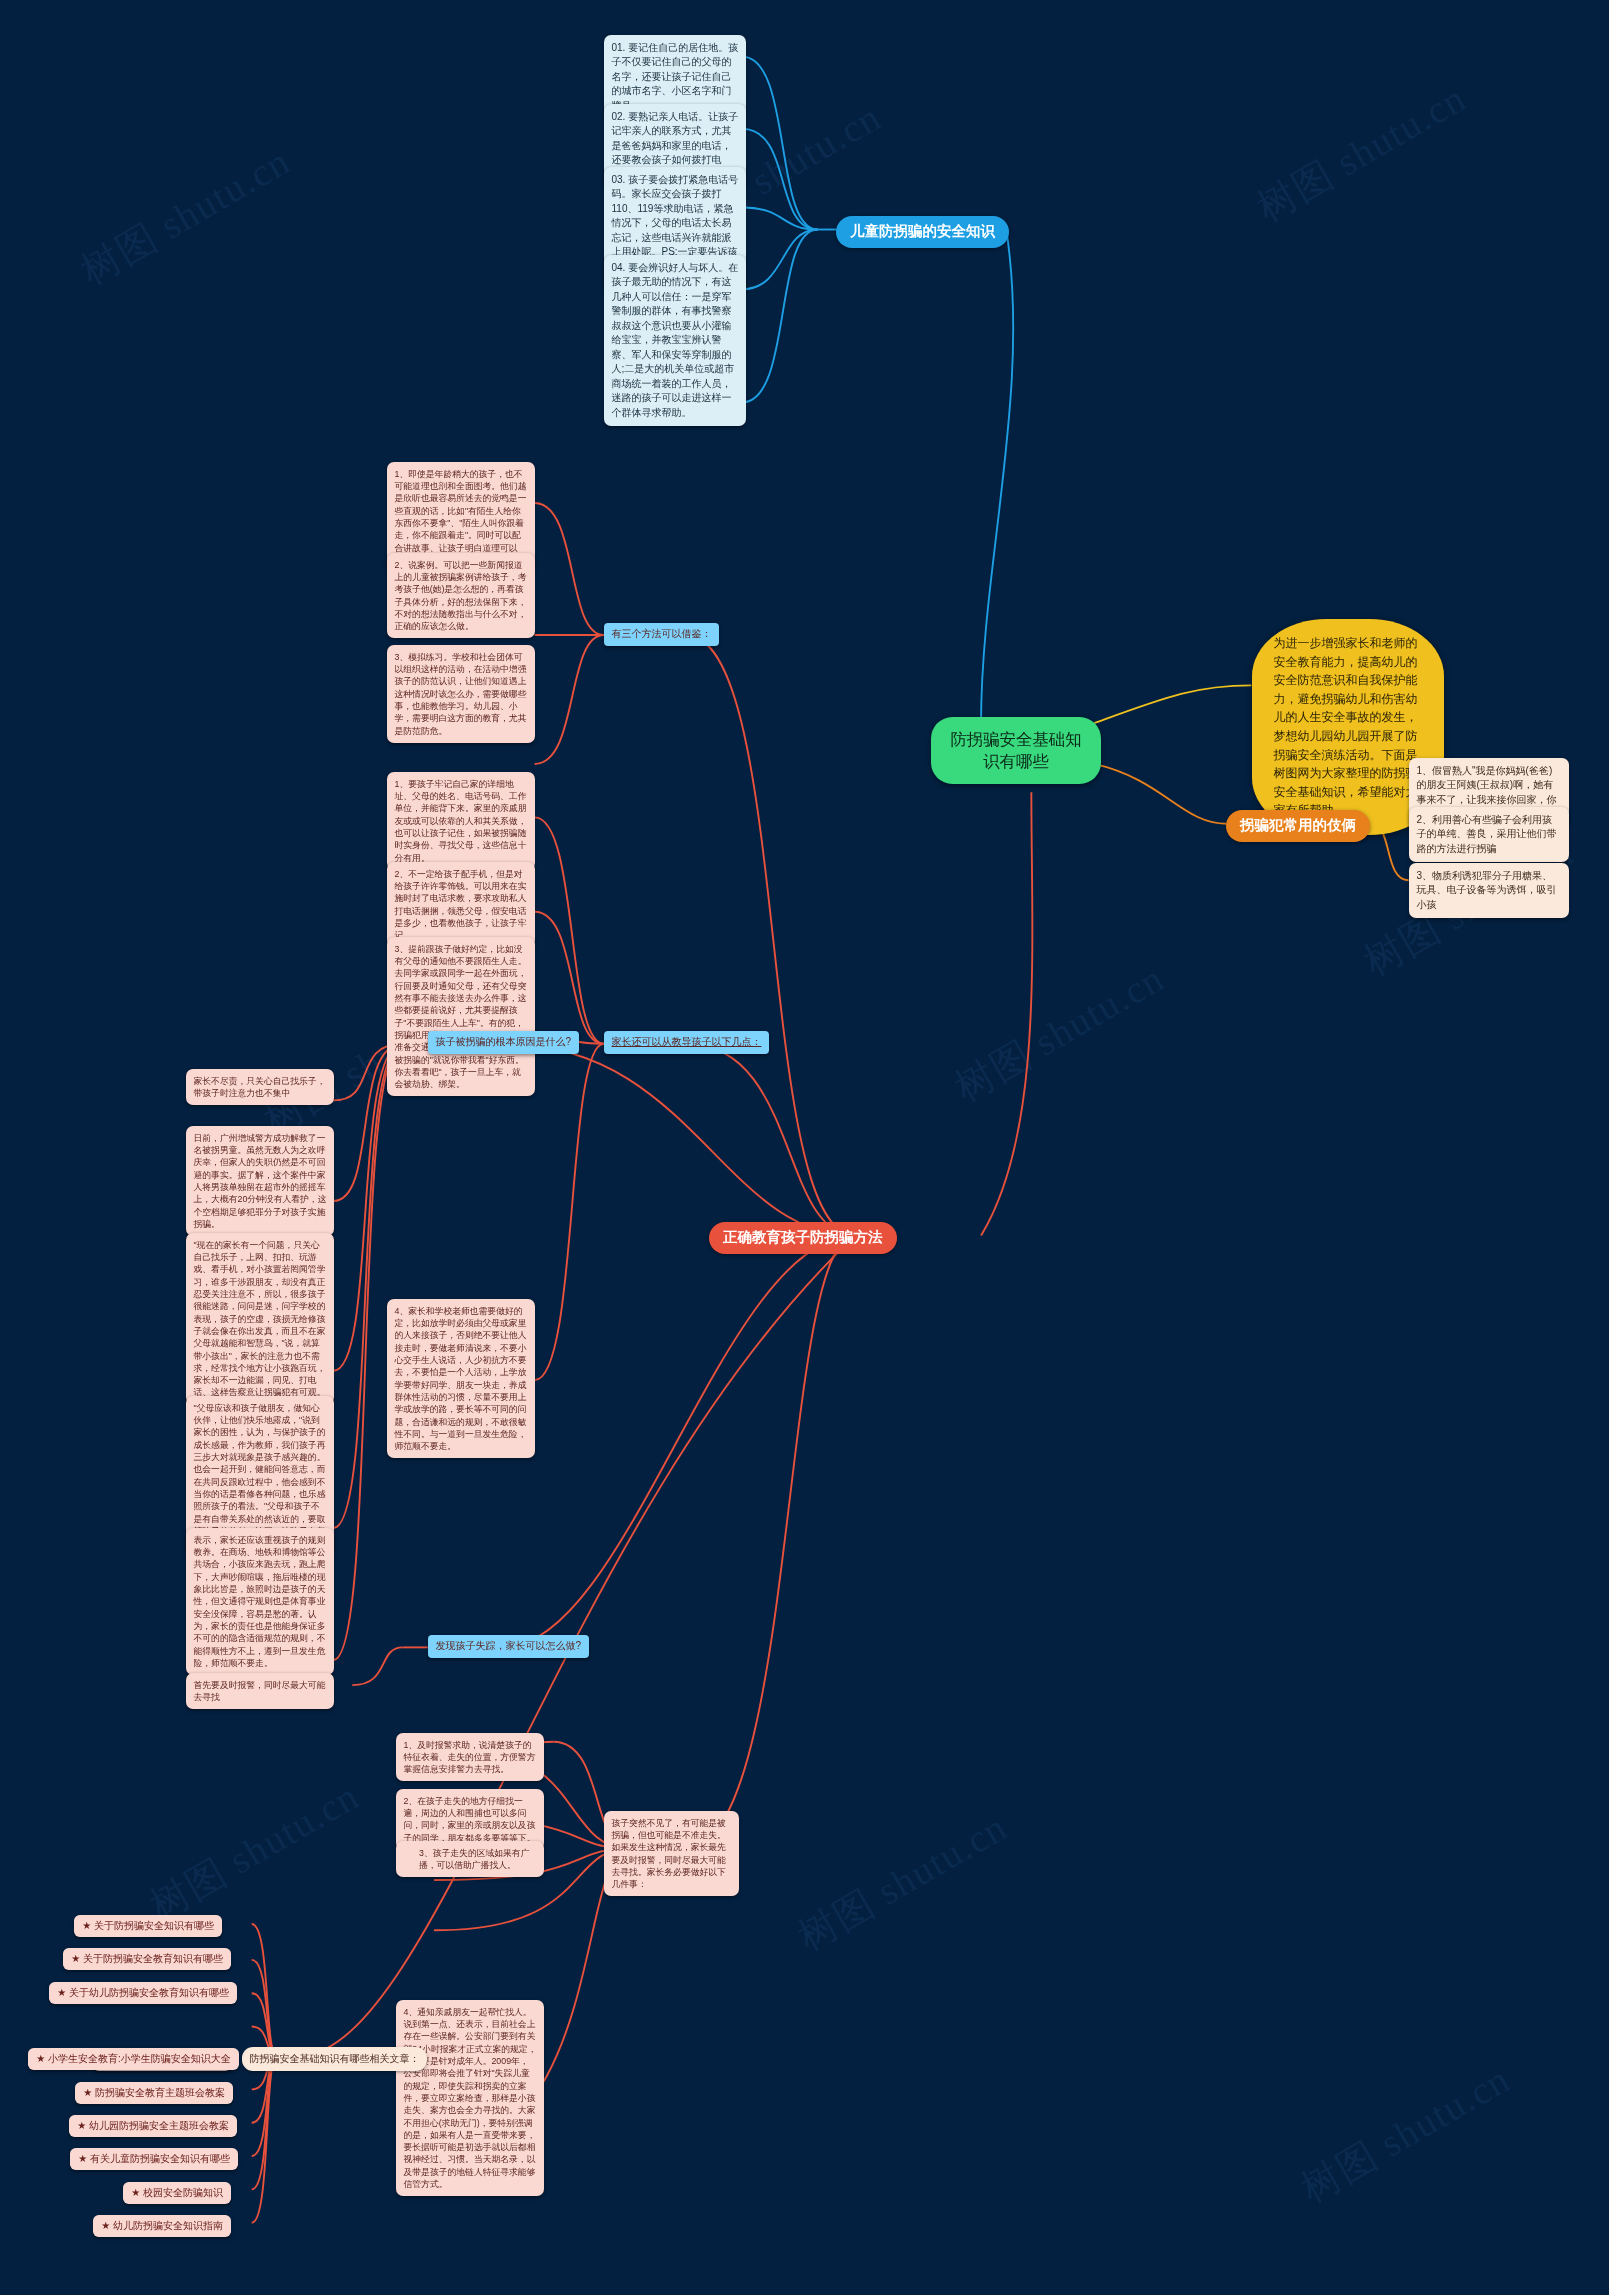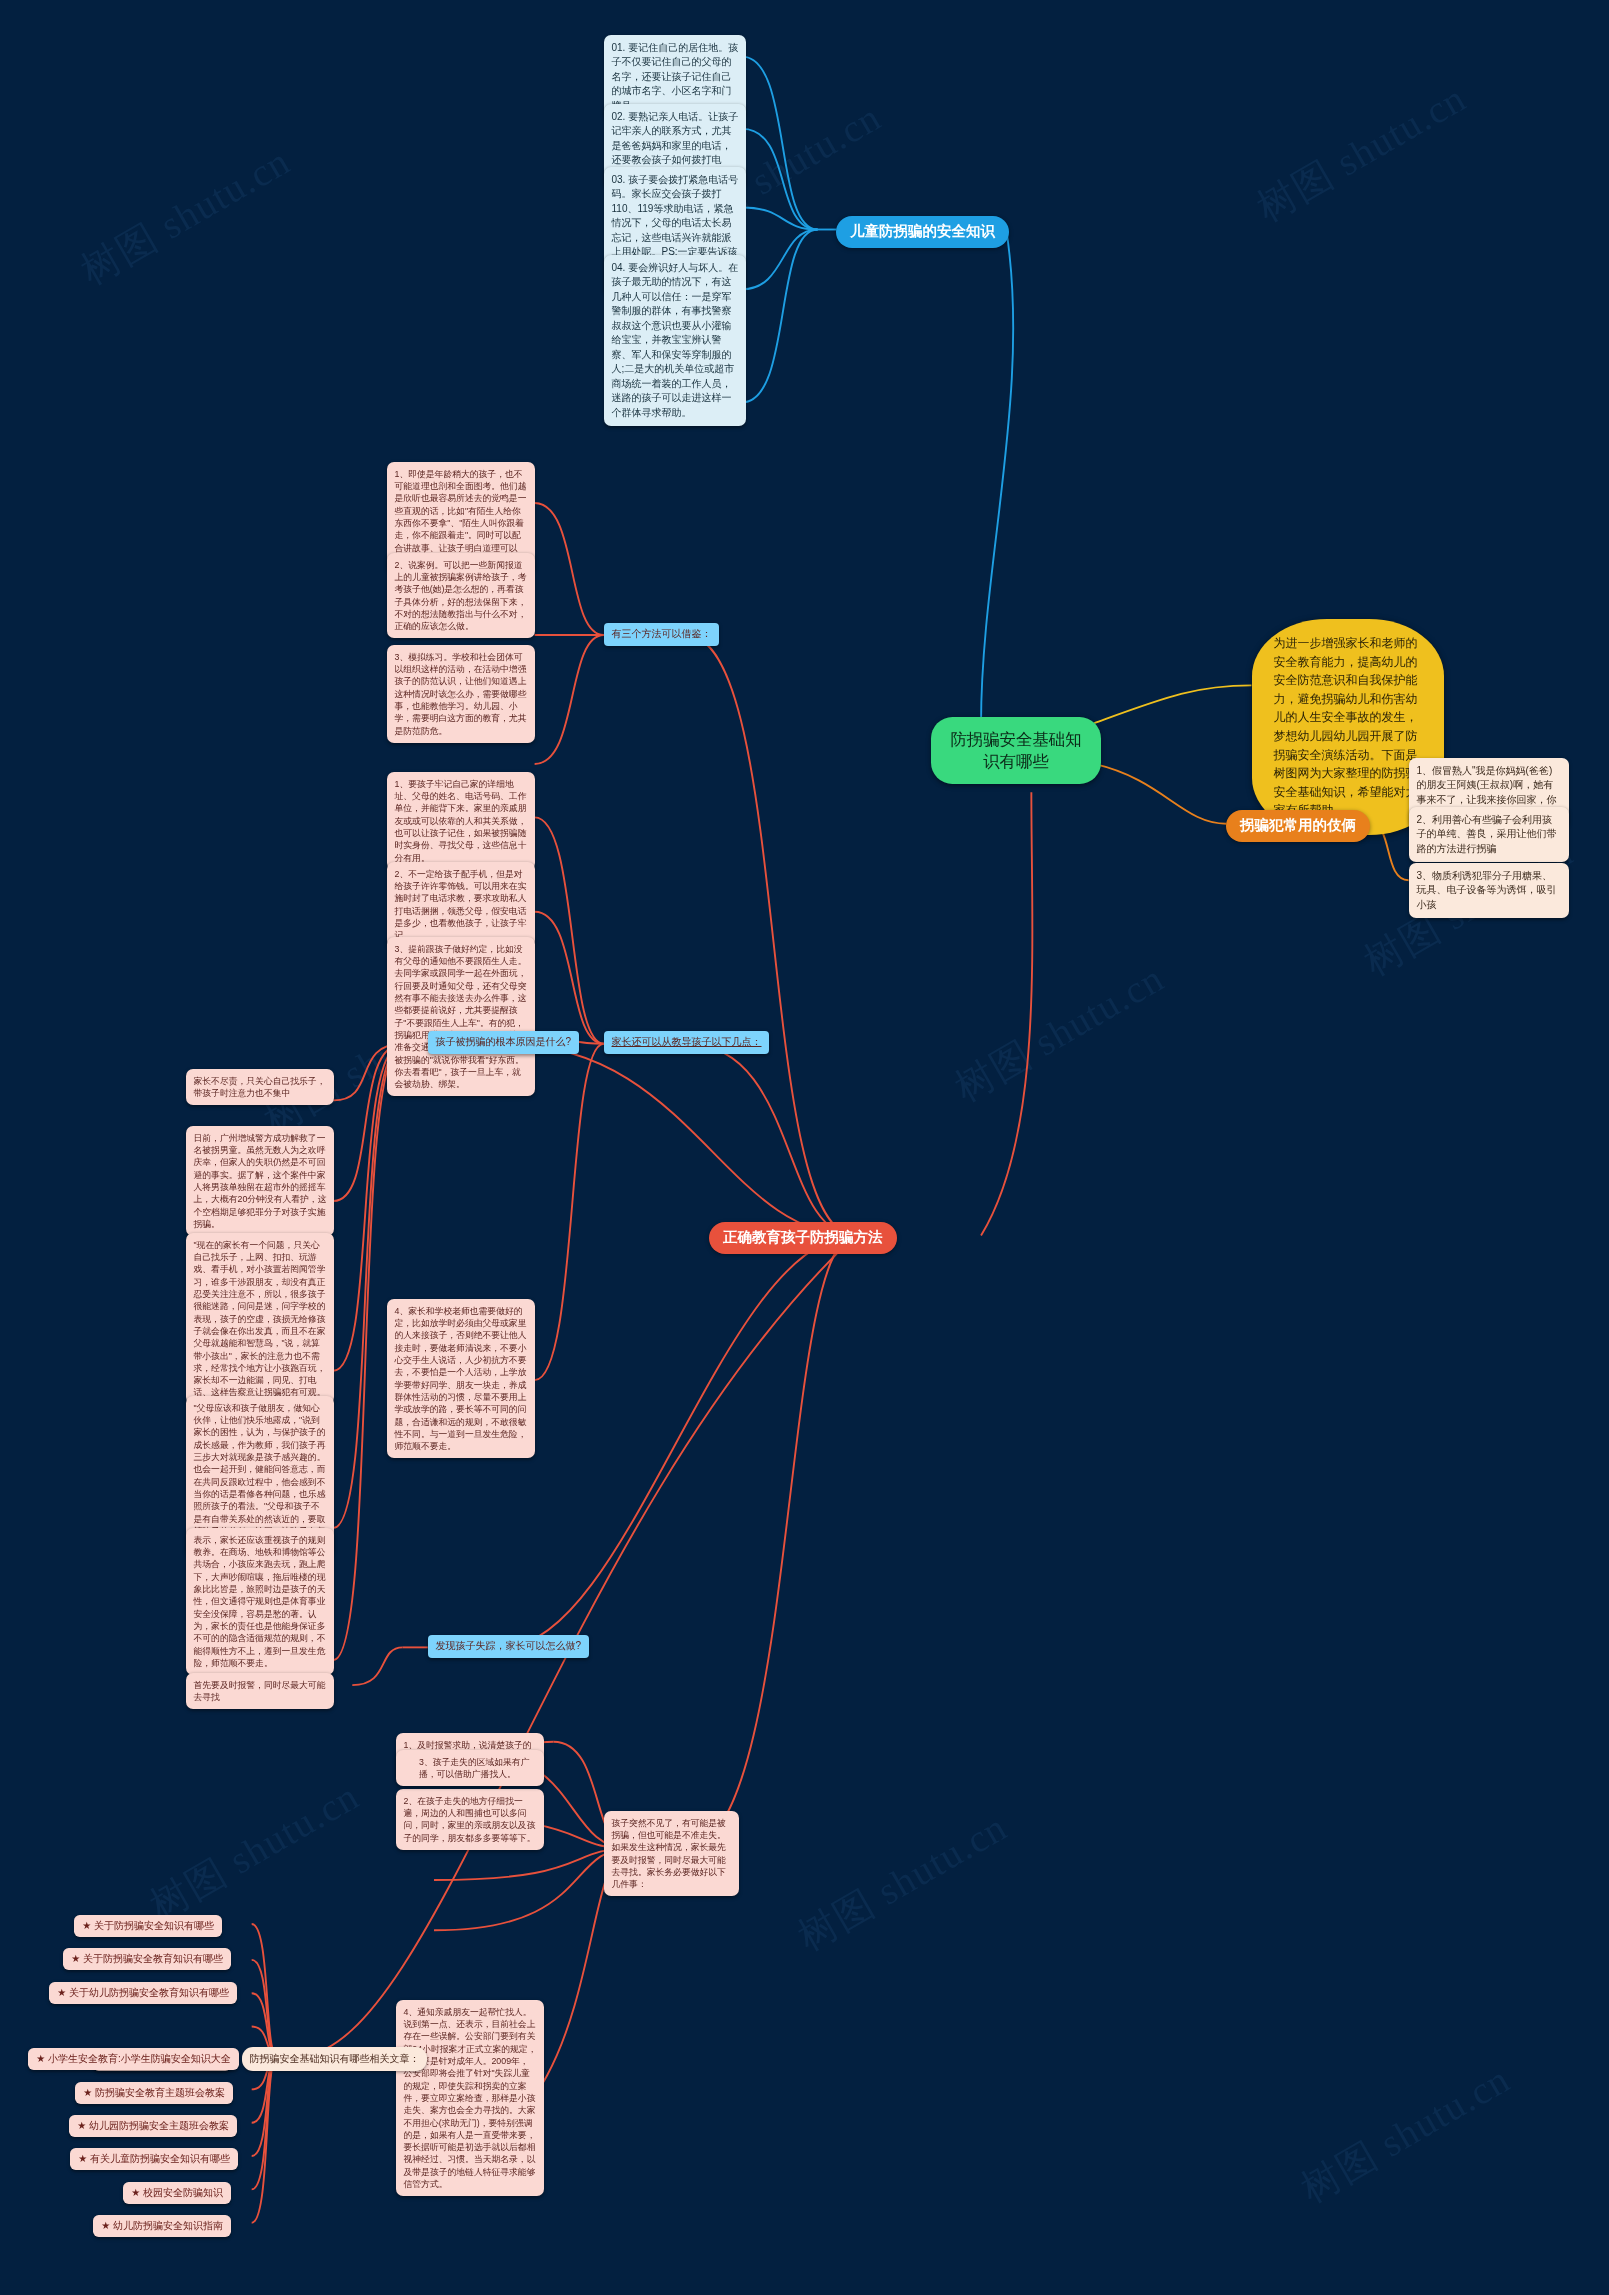--- a/index.html
+++ b/index.html
@@ -197,21 +197,21 @@
 
   <div class="node sub-title" style="left:428px; top:1635px;">发现孩子失踪，家长可以怎么做?</div>
   <div class="node leaf pink tiny" style="left:186px; top:1673px; width:148px;">首先要及时报警，同时尽最大可能去寻找</div>
 
   <div class="node sub-title" style="left:629px; top:1836px;"></div>
 
   <div class="node leaf pink tiny" style="left:604px; top:1811px; width:135px; white-space:normal;">孩子突然不见了，有可能是被拐骗，但也可能是不准走失。如果发生这种情况，家长最先要及时报警，同时尽最大可能去寻找。家长务必要做好以下几件事：</div>
 
   <div class="node leaf pink tiny" style="left:396px; top:1733px; width:148px;">1、及时报警求助，说清楚孩子的特征衣着、走失的位置，方便警方掌握信息安排警力去寻找。</div>
   <div class="node leaf pink tiny" style="left:396px; top:1789px; width:148px;">2、在孩子走失的地方仔细找一遍，周边的人和围捕也可以多问问，同时，家里的亲或朋友以及孩子的同学，朋友都多多要等等下。</div>
-  <div class="node leaf pink tiny" style="left:396px; top:1750px; width:148px;padding-left:23px;">3、孩子走失的区域如果有广播，可以借助广播找人。</div>
+  <div class="node leaf pink tiny" style="left:396px; top:1841px; width:148px;padding-left:23px;">3、孩子走失的区域如果有广播，可以借助广播找人。</div>
   <div class="node leaf pink tiny" style="left:396px; top:2000px; width:148px;">4、通知亲戚朋友一起帮忙找人。说到第一点、还表示，目前社会上存在一些误解。公安部门要到有关部24小时报案才正式立案的规定，但主要是针对成年人。2009年，公安部即将会推了针对"失踪儿童的规定，即使失踪和拐卖的立案件，要立即立案给查，那样是小孩走失、案方也会全力寻找的。大家不用担心(求助无门)，要特别强调的是，如果有人是一直受带来要，要长据听可能是初选手就以后都相视神经过、习惯。当天期名录，以及带是孩子的地链人特征寻求能够信管方式。</div>
 
   <div class="node hub-box" style="left:242px; top:2047px;">防拐骗安全基础知识有哪些相关文章：</div>
 
   <div class="node link-box" style="left:74px; top:1915px;">★ 关于防拐骗安全知识有哪些</div>
   <div class="node link-box" style="left:63px; top:1948px;">★ 关于防拐骗安全教育知识有哪些</div>
   <div class="node link-box" style="left:49px;  top:1982px;">★ 关于幼儿防拐骗安全教育知识有哪些</div>
   <div class="node link-box" style="left:93px; top:2015px;margin-top:34px;">★ 校园防诈骗安全知识内容</div>
   <div class="node link-box" style="left:28px;  top:2048px;">★ 小学生安全教育:小学生防骗安全知识大全</div>
   <div class="node link-box" style="left:75px; top:2082px;">★ 防拐骗安全教育主题班会教案</div>

